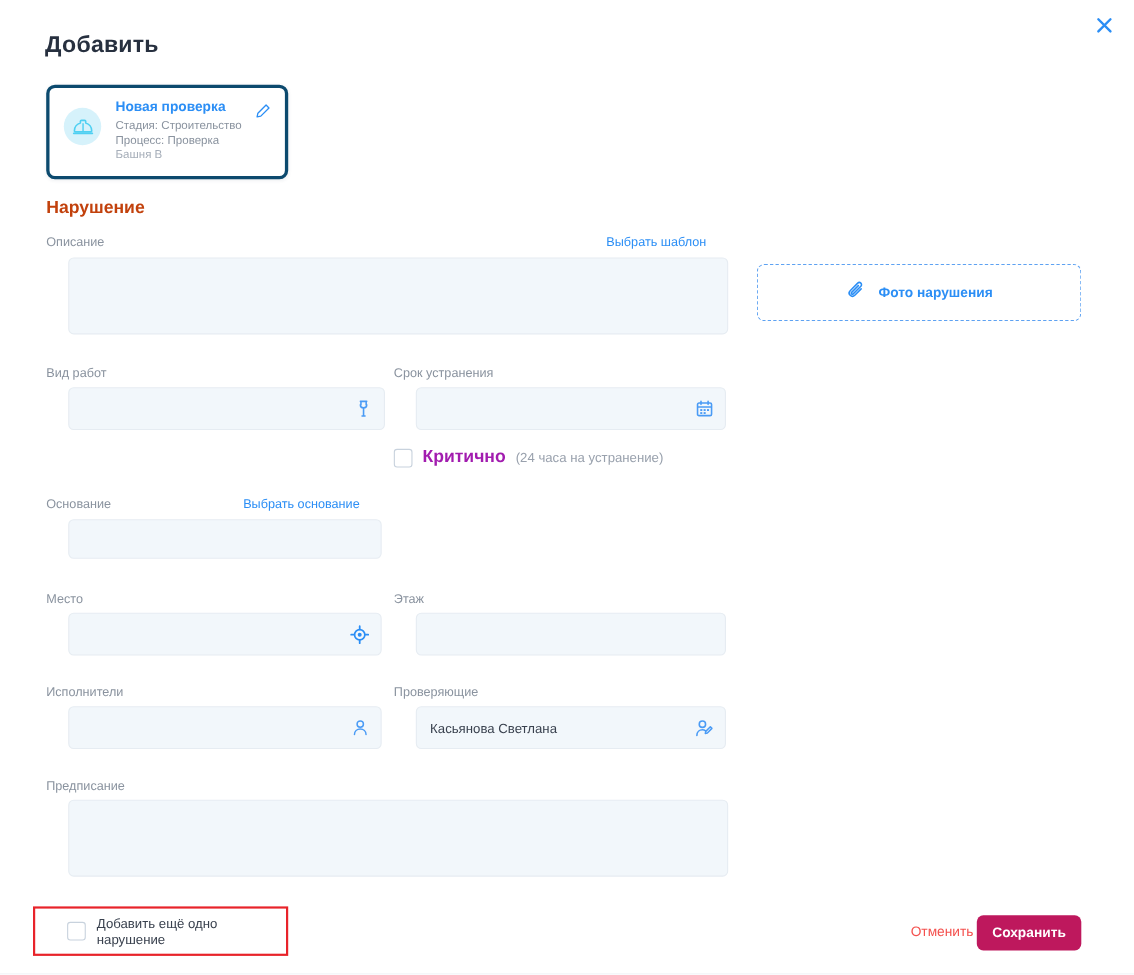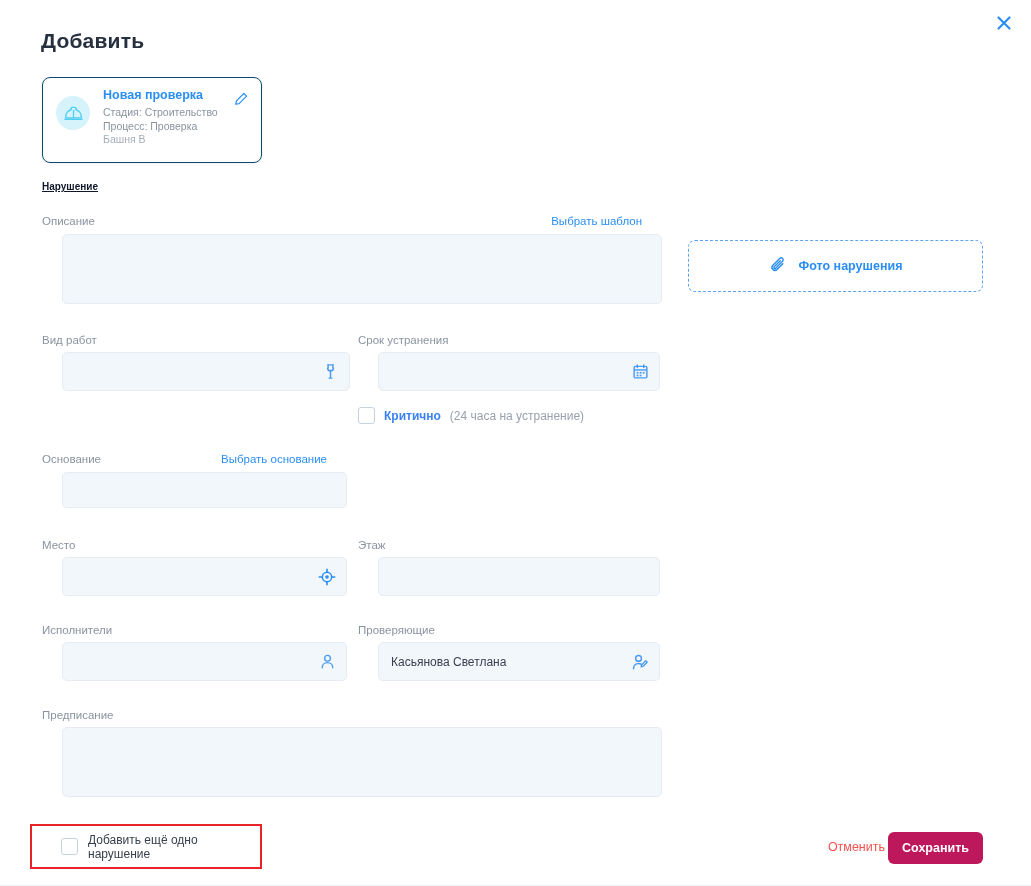--- a/index.html
+++ b/index.html
@@ -35,21 +35,21 @@
     color: #27303f;
     letter-spacing: .2px;
   }
 
   
   .insp-card {
     position: absolute;
     left: 42px; top: 77px;
     width: 220px; height: 86px;
     background: #ffffff;
-    border: 1px solid #0c4a6e;
+    border: 3px solid #0c4a6e;
     border-radius: 8px;
     box-shadow: 0 1px 3px rgba(40,60,90,.07);
     padding: 10px 12px;
   }
   .insp-icon {
     position: absolute;
     left: 13px; top: 18px;
     width: 34px; height: 34px;
     border-radius: 50%;
     background: #d6f2fb;
@@ -79,24 +79,23 @@
     right: 11px; top: 14px;
     width: 18px; height: 18px;
     cursor: pointer;
     display: flex; align-items: center; justify-content: center;
   }
 
   
   .section-heading {
     position: absolute;
     left: 42px; top: 181px;
-    font-size: 10px;
+    font-size: 16px;
     font-weight: bold;
-    color: #0f172a;
-    text-decoration: underline;
+    color: #c2410c;
   }
 
   
   .field { position: absolute; }
   .field-label {
     font-size: 11.5px;
     color: #8a939f;
     line-height: 14px;
     margin-bottom: 5px;
   }
@@ -150,21 +149,21 @@
     background: #ffffff;
     flex: 0 0 auto;
     cursor: pointer;
   }
   .critical-row {
     position: absolute;
     left: 358px; top: 407px;
     display: flex; align-items: center; gap: 9px;
   }
   .critical-label {
-    font-size: 12px; font-weight: bold; color: #3b82f6;
+    font-size: 16px; font-weight: bold; color: #a21caf;
   }
   .critical-note {
     font-size: 12px; color: #99a1ad;
   }
 
   
   .photo-zone {
     position: absolute;
     left: 688px; top: 240px;
     width: 295px; height: 52px;

